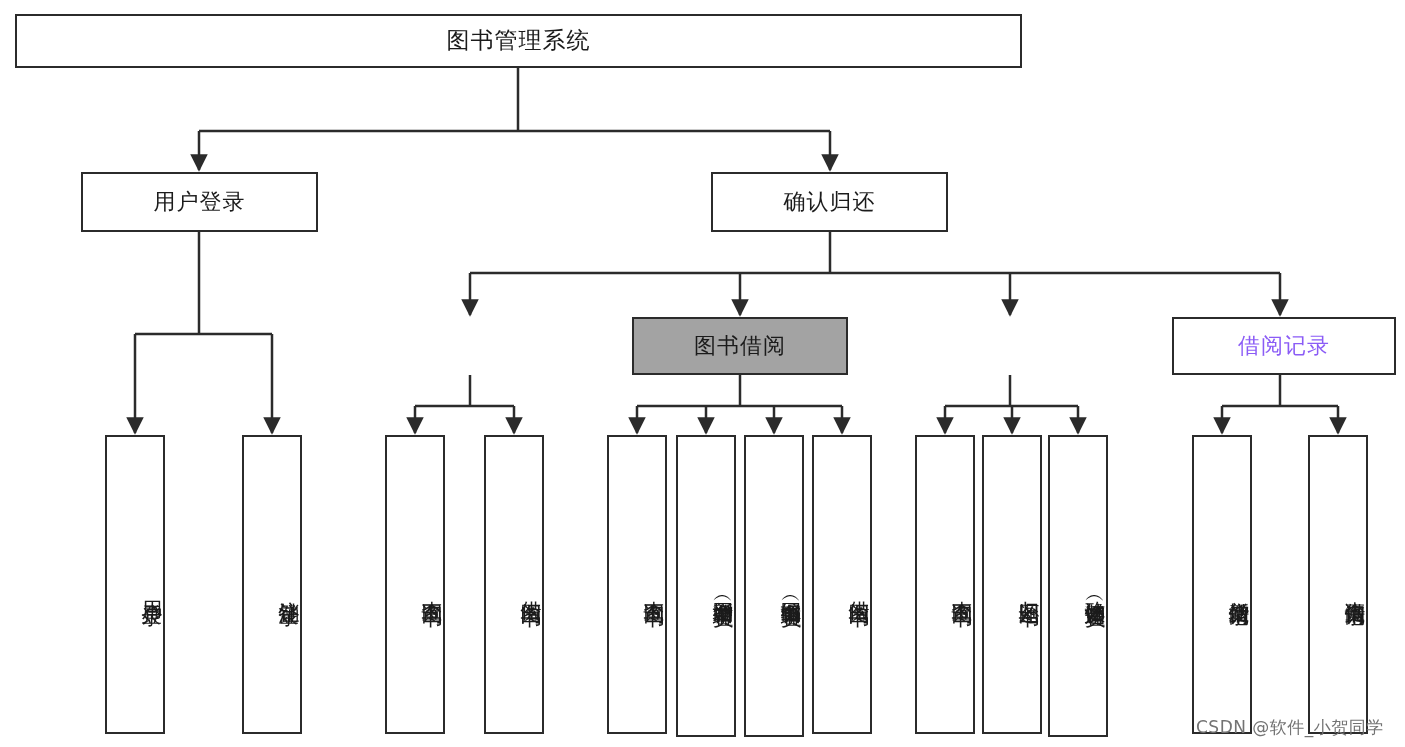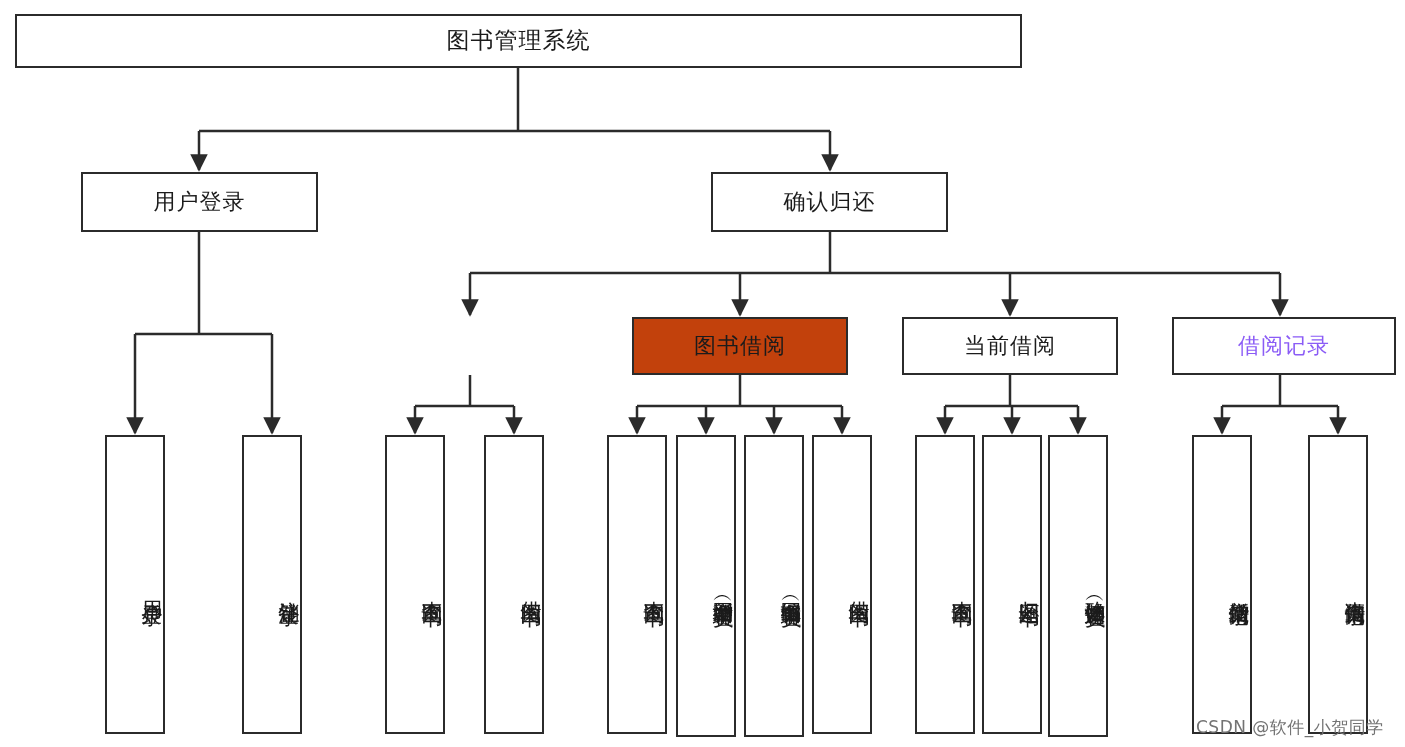--- a/index.html
+++ b/index.html
@@ -121,22 +121,21 @@
       <path d="M 1222 406 L 1222 433" marker-end="url(#arrow)"></path>
       <path d="M 1338 406 L 1338 433" marker-end="url(#arrow)"></path>
     </g>
   </svg>
 
   <div class="node horiz root" style="left: 15px; top: 14px; width: 1007px; height: 54px; border-color: rgb(43, 43, 43); background: rgb(255, 255, 255); color: rgb(27, 27, 27);">图书管理系统</div>
 
   <div class="node horiz" style="left: 81px; top: 172px; width: 237px; height: 60px; border-color: rgb(43, 43, 43); background: rgb(255, 255, 255); color: rgb(27, 27, 27);">用户登录</div>
   <div class="node horiz" style="left: 711px; top: 172px; width: 237px; height: 60px; border-color: rgb(43, 43, 43); background: rgb(255, 255, 255); color: rgb(27, 27, 27);">确认归还</div>
 
-  <div class="node horiz" style="left: 632px; top: 317px; width: 216px; height: 58px; border-color: rgb(43, 43, 43); background: #c2410c; color: rgb(27, 27, 27);">图书借阅</div>
-  <div class="node horiz" style="left: 902px; top: 317px; width: 216px; height: 58px; border-color: rgb(43, 43, 43); background: rgb(255, 255, 255); color: rgb(27, 27, 27);">当前借阅</div>
+  <div class="node horiz" style="left: 632px; top: 317px; width: 216px; height: 58px; border-color: rgb(43, 43, 43); background: #a3a3a3; color: rgb(27, 27, 27);">图书借阅</div>
   <div class="node horiz" style="left: 1172px; top: 317px; width: 224px; height: 58px; border-color: rgb(43, 43, 43); background: rgb(255, 255, 255); color: #8b5cf6;">借阅记录</div>
 
   <div class="node vert" style="left: 105px; top: 435px; width: 60px; height: 299px; border-color: rgb(43, 43, 43); background: rgb(255, 255, 255); color: rgb(27, 27, 27);">用户登录</div>
   <div class="node vert" style="left: 242px; top: 435px; width: 60px; height: 299px; border-color: rgb(43, 43, 43); background: rgb(255, 255, 255); color: rgb(27, 27, 27);">注销登录</div>
   <div class="node vert" style="left: 385px; top: 435px; width: 60px; height: 299px; border-color: rgb(43, 43, 43); background: rgb(255, 255, 255); color: rgb(27, 27, 27);">查询图书</div>
   <div class="node vert" style="left: 484px; top: 435px; width: 60px; height: 299px; border-color: rgb(43, 43, 43); background: rgb(255, 255, 255); color: rgb(27, 27, 27);">借阅图书</div>
   <div class="node vert" style="left: 607px; top: 435px; width: 60px; height: 299px; border-color: rgb(43, 43, 43); background: rgb(255, 255, 255); color: rgb(27, 27, 27);">查询图书</div>
   <div class="node vert tall" style="left: 676px; top: 435px; width: 60px; height: 302px; border-color: rgb(43, 43, 43); background: rgb(255, 255, 255); color: rgb(27, 27, 27);">新增图书（管理员）</div>
   <div class="node vert tall" style="left: 744px; top: 435px; width: 60px; height: 302px; border-color: rgb(43, 43, 43); background: rgb(255, 255, 255); color: rgb(27, 27, 27);">编辑图书（管理员）</div>
   <div class="node vert" style="left: 812px; top: 435px; width: 60px; height: 299px; border-color: rgb(43, 43, 43); background: rgb(255, 255, 255); color: rgb(27, 27, 27);">借阅图书</div>

